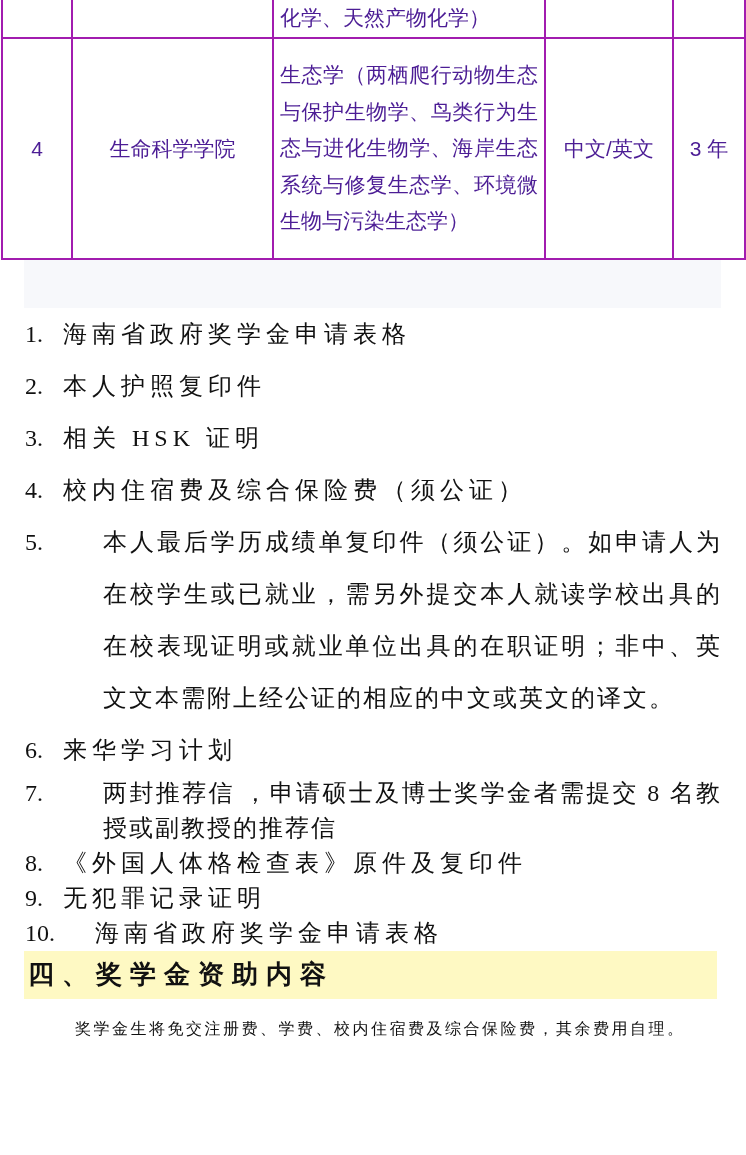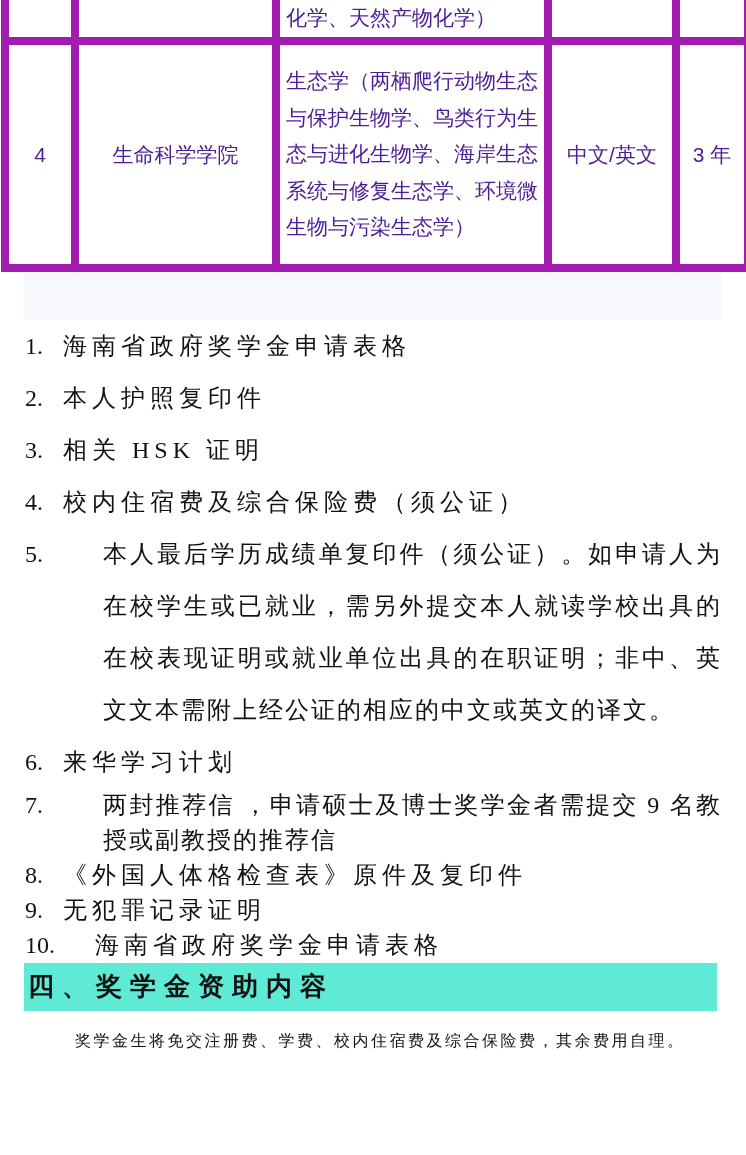--- a/index.html
+++ b/index.html
@@ -17,21 +17,21 @@
   .doc-table {
     border-collapse: collapse;
     table-layout: fixed;
     margin-left: 1px;
     width: 743px;
     font-family: "Liberation Sans", "DejaVu Sans", sans-serif;
     font-size: 21px;
     color: #4c1d95;
   }
   .doc-table td {
-    border: 8px solid #a21caf;
+    border: 2px solid #a21caf;
     padding: 0;
     overflow: hidden;
   }
   .doc-table tr.partial td { border-top: none; height: 37px; }
   .doc-table tr.main td { height: 219px; }
   .doc-table td.center { text-align: center; vertical-align: middle; }
   .doc-table td.major {
     text-align: justify;
     vertical-align: middle;
     padding: 0 6px;
@@ -54,21 +54,21 @@
     font-size: 26px;
     font-weight: bold;
     line-height: 52px;
     letter-spacing: 7px;
   }
   .h-four {
     margin: 0 0 0 24px;
     width: 693px;
     height: 48px;
     padding-left: 4px;
-    background: #5eead4;
+    background: #fef9c3;
     font-size: 26px;
     font-weight: bold;
     line-height: 48px;
     letter-spacing: 8px;
     box-sizing: border-box;
   }
 
   
   .list {
     margin-left: 25px;
@@ -158,21 +158,21 @@
     <div class="item wrap">
       <span class="num">5.</span>
       <div class="txt">本人最后学历成绩单复印件（须公证）。如申请人为在校学生或已就业，需另外提交本人就读学校出具的在校表现证明或就业单位出具的在职证明；非中、英文文本需附上经公证的相应的中文或英文的译文。</div>
     </div>
     <div class="item">
       <span class="num">6.</span>
       <div class="txt">来华学习计划</div>
     </div>
     <div class="item tight wrap">
       <span class="num">7.</span>
-      <div class="txt">两封推荐信 ，申请硕士及博士奖学金者需提交 9 名教授或副教授的推荐信</div>
+      <div class="txt">两封推荐信 ，申请硕士及博士奖学金者需提交 8 名教授或副教授的推荐信</div>
     </div>
     <div class="item tight">
       <span class="num">8.</span>
       <div class="txt">《外国人体格检查表》原件及复印件</div>
     </div>
     <div class="item tight">
       <span class="num">9.</span>
       <div class="txt">无犯罪记录证明</div>
     </div>
     <div class="item tight wide-num">

